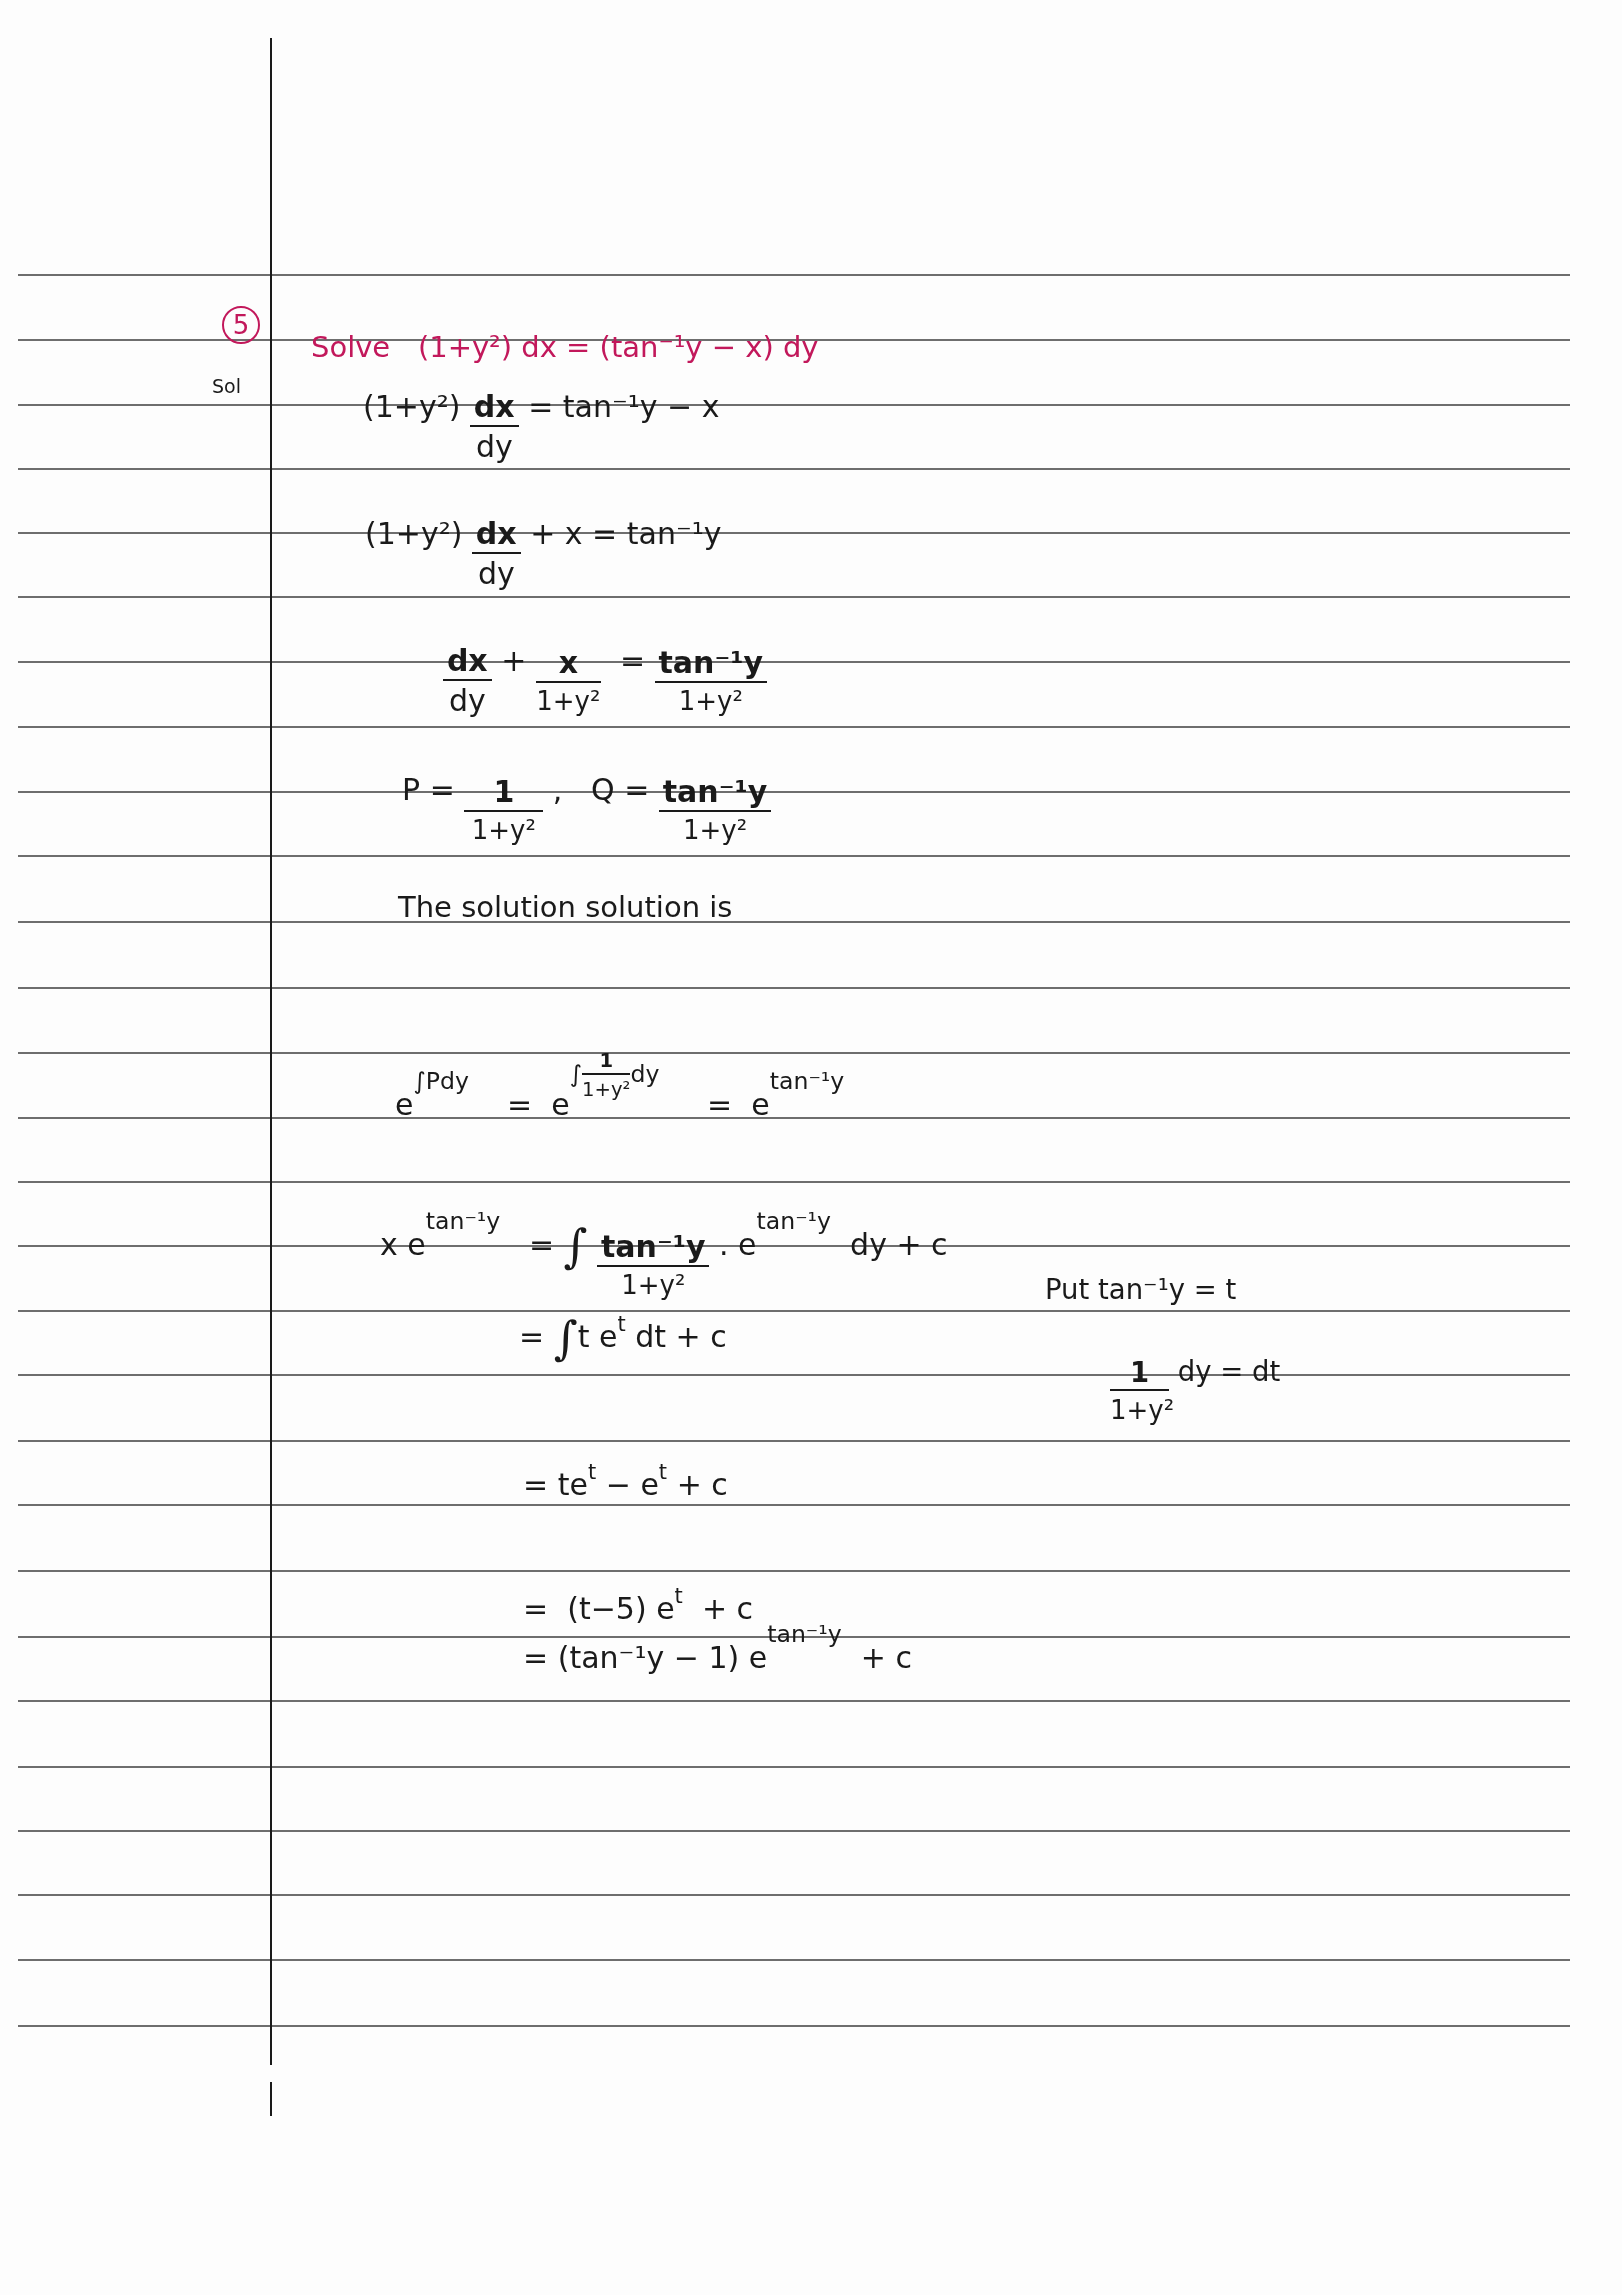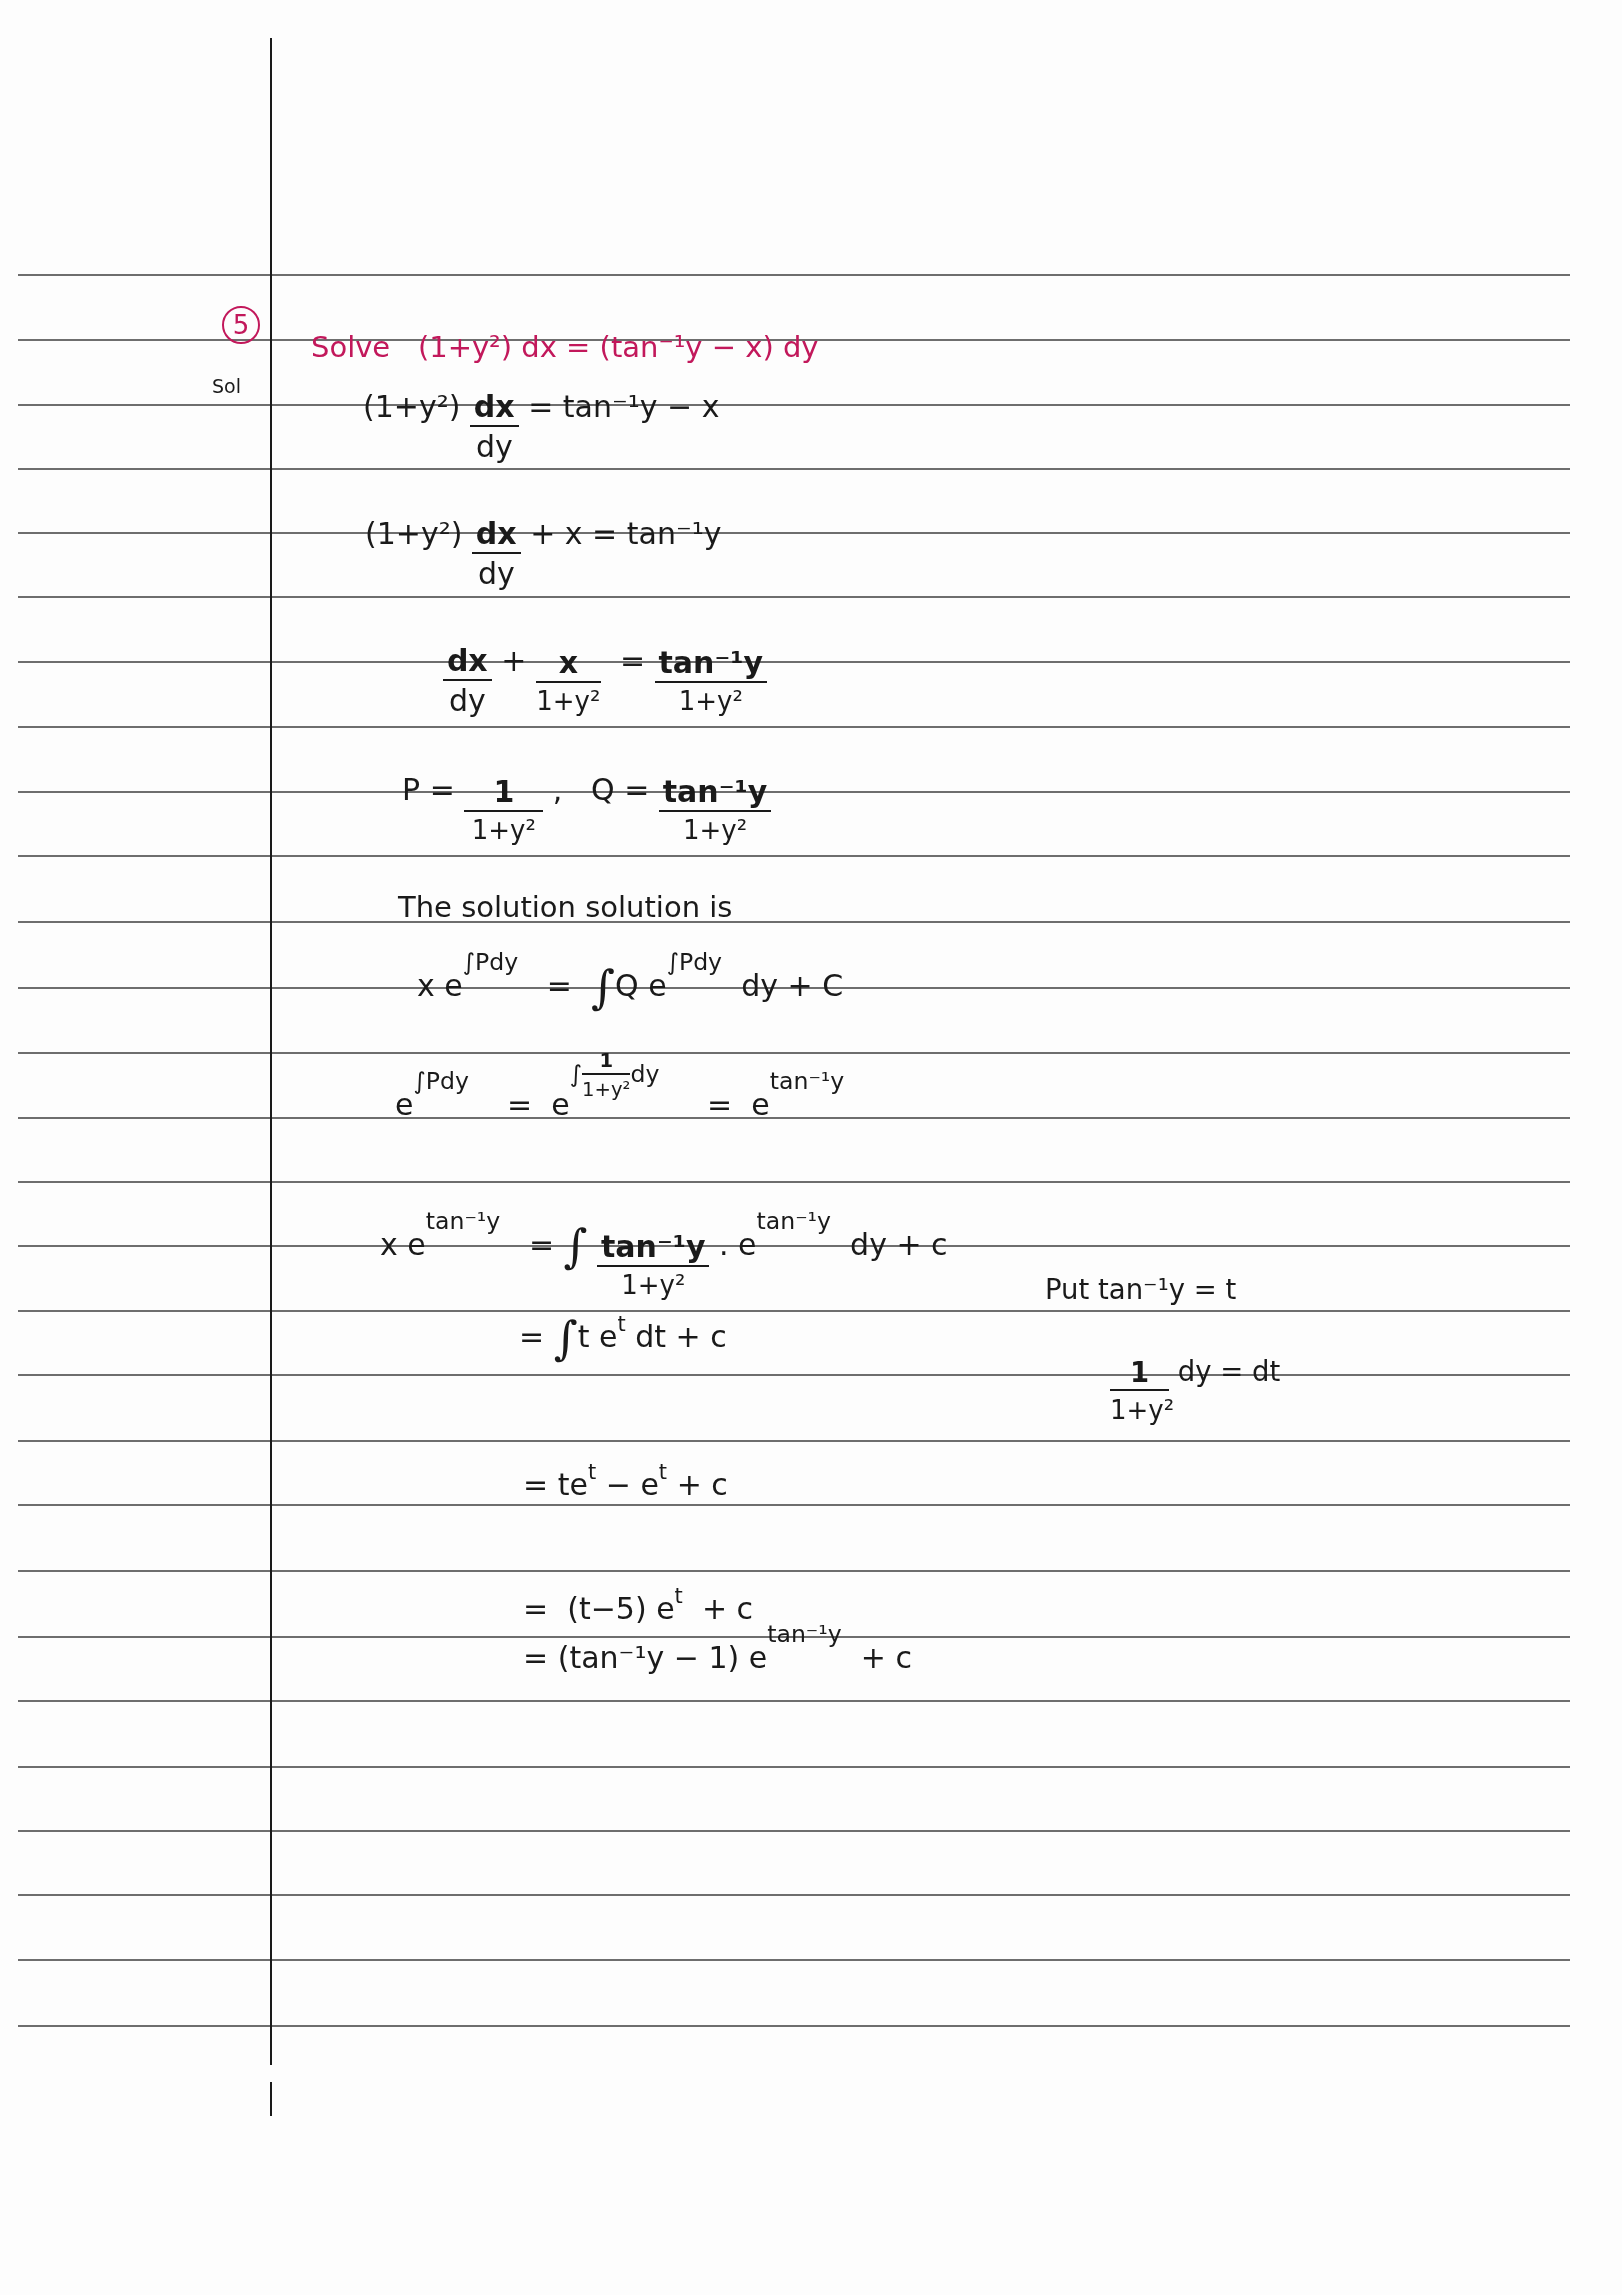--- a/index.html
+++ b/index.html
@@ -116,26 +116,20 @@
     <span>,</span>&nbsp;&nbsp;
     <span>Q =</span>
     <span class="frac" style="top:18.3px;">
       <span class="num">tan⁻¹y</span>
       <span class="den sm">1+y²</span>
     </span>
   </div>
 
   <div class="ink" style="left:398px; top:893px; font-size:29px;">The solution solution is</div>
 
-  <div class="ink" style="left:417px; top:957px;">
-    <span>x e</span><span class="sup-big">∫Pdy</span>
-    &nbsp;&nbsp;<span>=</span>&nbsp;
-    <span class="integral">∫</span><span>Q e</span><span class="sup-big">∫Pdy</span>
-    &nbsp;<span>dy + C</span>
-  </div>
 
   <div class="ink" style="left:395px; top:1084px;">
     <span>e</span><span class="sup-big">∫Pdy</span>
     &nbsp;&nbsp;&nbsp;<span>=</span>&nbsp;
     <span>e</span><span class="sup-big" style="top:-33px;"><span>∫</span><span class="frac" style="font-size:19.6px;"><span class="num">1</span><span class="den">1+y²</span></span><span>dy</span></span>
     &nbsp;&nbsp;&nbsp;&nbsp;<span>=</span>&nbsp;
     <span>e</span><span class="sup-big">tan⁻¹y</span>
   </div>
 
   <div class="ink" style="left:380px; top:1214px;">

